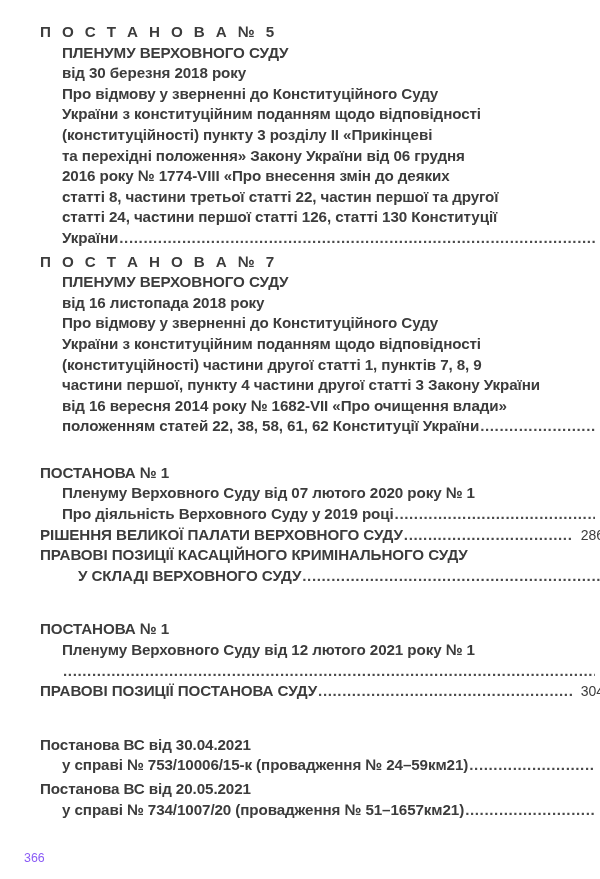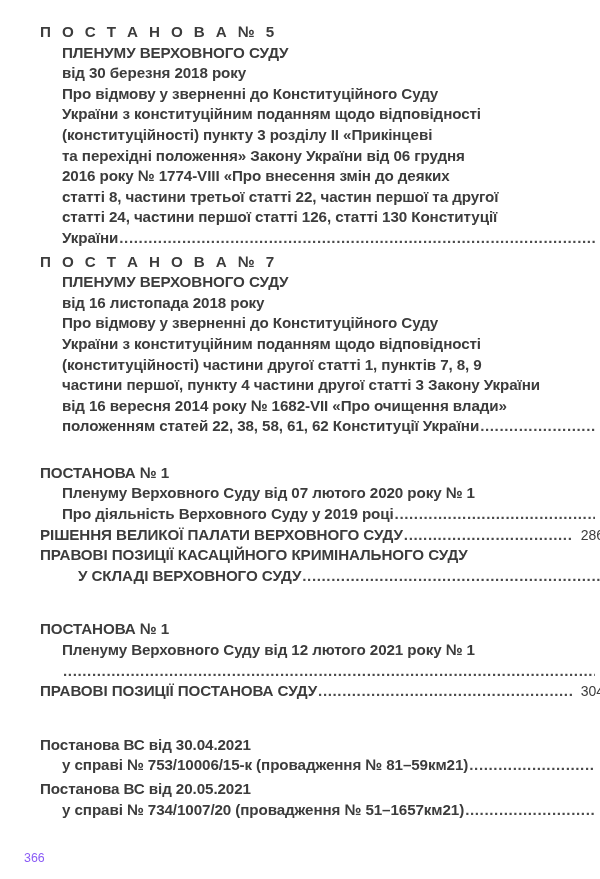--- a/index.html
+++ b/index.html
@@ -184,21 +184,21 @@
       <span class="dots">.......................................................................................................................................................</span>
       <span class="pg">304</span>
     </div>
   </div>
 
   <div class="gap-lg"></div>
 
   <div class="block">
     <span class="line ind-0">Постанова ВС від 30.04.2021</span>
     <div class="leader ind-1">
-      <span class="lt">у справі № 753/10006/15-к (провадження № 81–59км21)</span>
+      <span class="lt">у справі № 753/10006/15-к (провадження № 24–59км21)</span>
       <span class="dots">.......................................................................................................................................................</span>
       <span class="pg">314</span>
     </div>
   </div>
 
   <div class="gap-sm"></div>
 
   <div class="block">
     <span class="line ind-0">Постанова ВС від 20.05.2021</span>
     <div class="leader ind-1">

